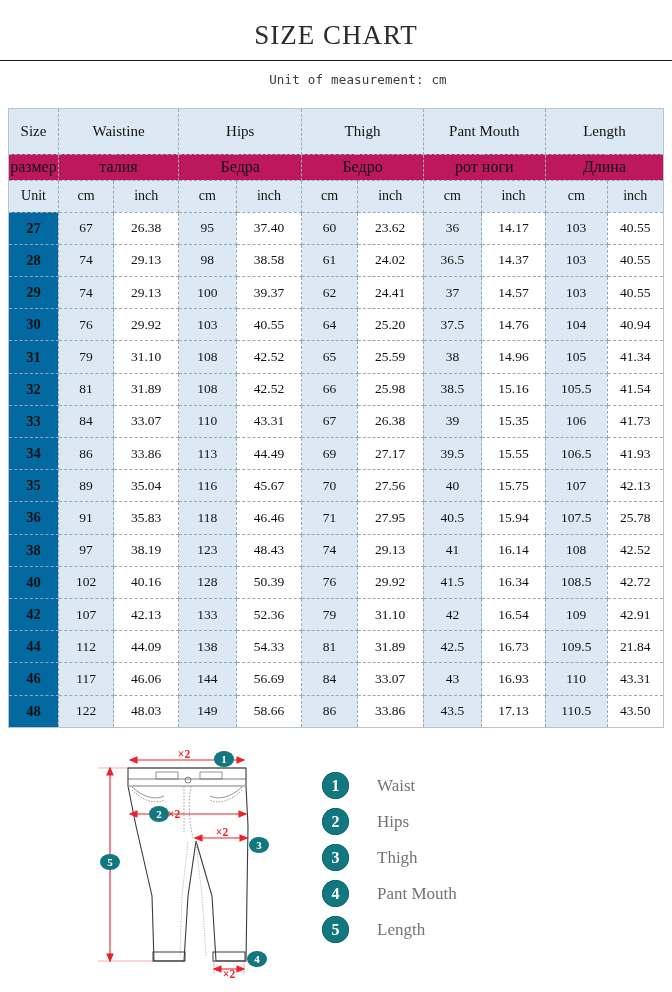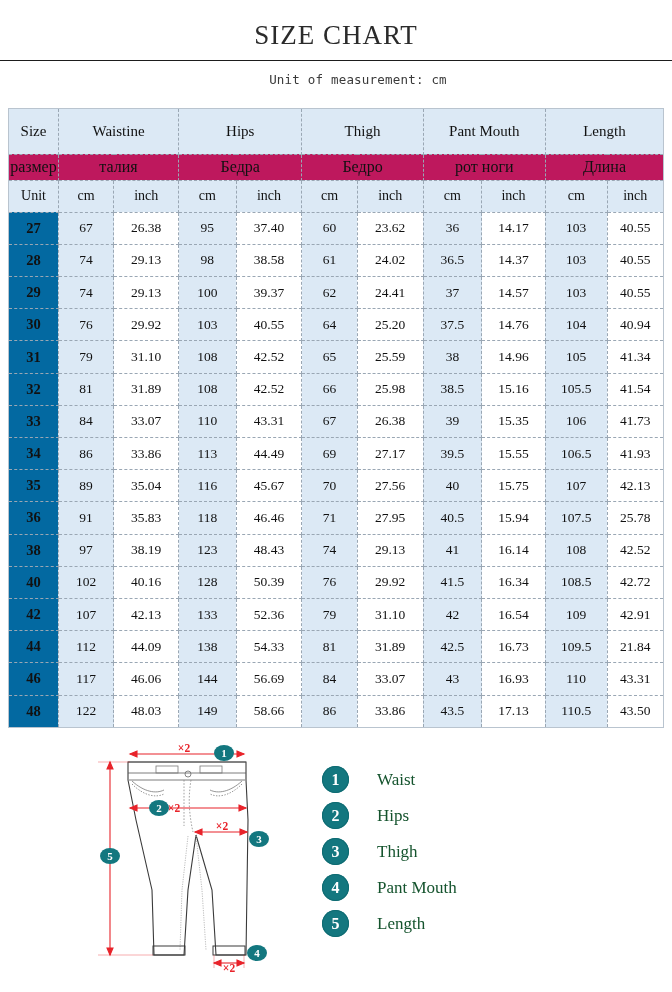--- a/index.html
+++ b/index.html
@@ -39,21 +39,21 @@
     font-size: 12.5px;
     color: #3a3a3a;
     text-align: center;
     padding: 11px 0 0 0;
     letter-spacing: 0.2px;
     margin-left: 44px;
   }
 
   
   .table-wrap {
-    margin: 21px 8px 12px 8px;
+    margin: 21px 8px 18px 8px;
   }
   table.size-chart {
     border-collapse: collapse;
     width: 656px;
     table-layout: fixed;
   }
   table.size-chart td,
   table.size-chart th {
     border: 1px dashed #9aa7b4;
     text-align: center;
@@ -153,21 +153,21 @@
     display: flex;
     align-items: center;
     justify-content: center;
     flex: 0 0 auto;
     box-shadow: inset 0 0 0 1px #0f6b72;
   }
   .legend-label {
     margin-left: 28px;
     font-size: 17px;
     font-family: "Liberation Serif", "DejaVu Serif", serif;
-    color: #14532d;
+    color: #737373;
     white-space: nowrap;
   }
 </style>
 </head>
 <body>
 
 <div class="title-wrap">
   <div class="chart-title">SIZE CHART</div>
 </div>
 <div class="title-rule"></div>

